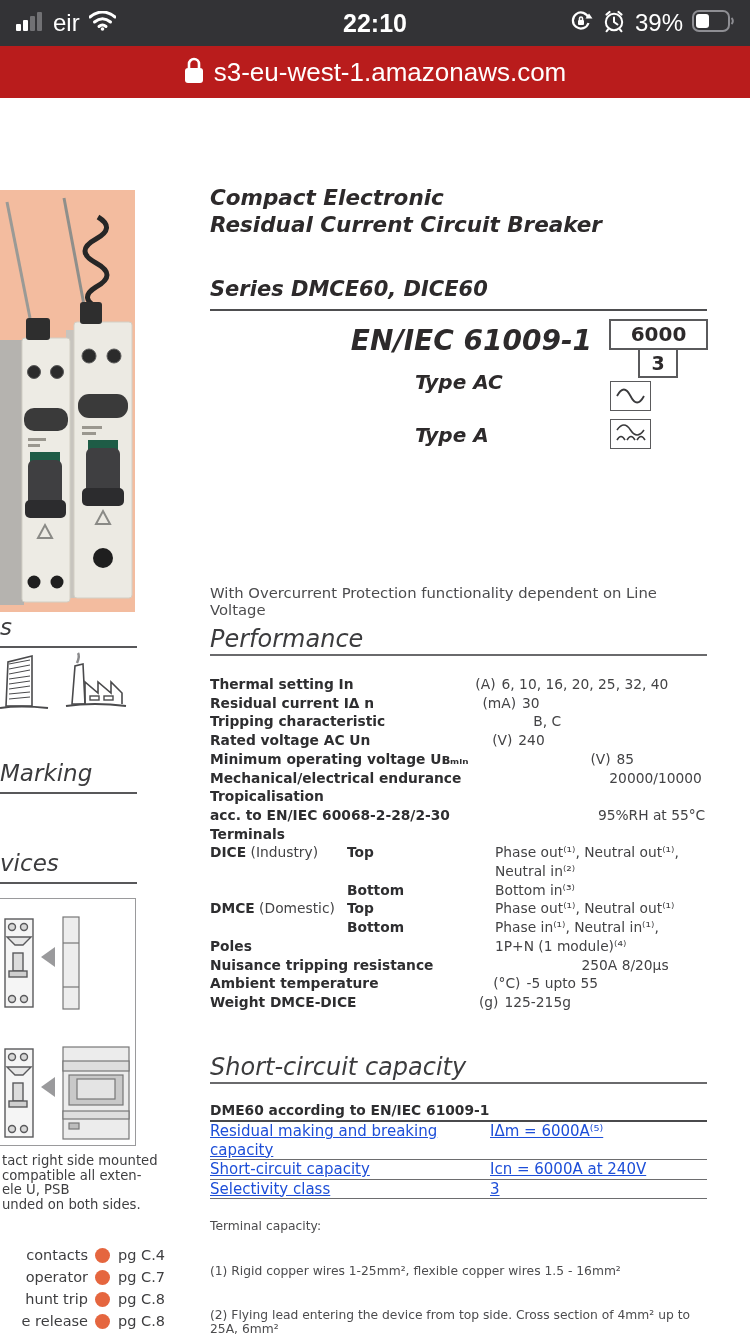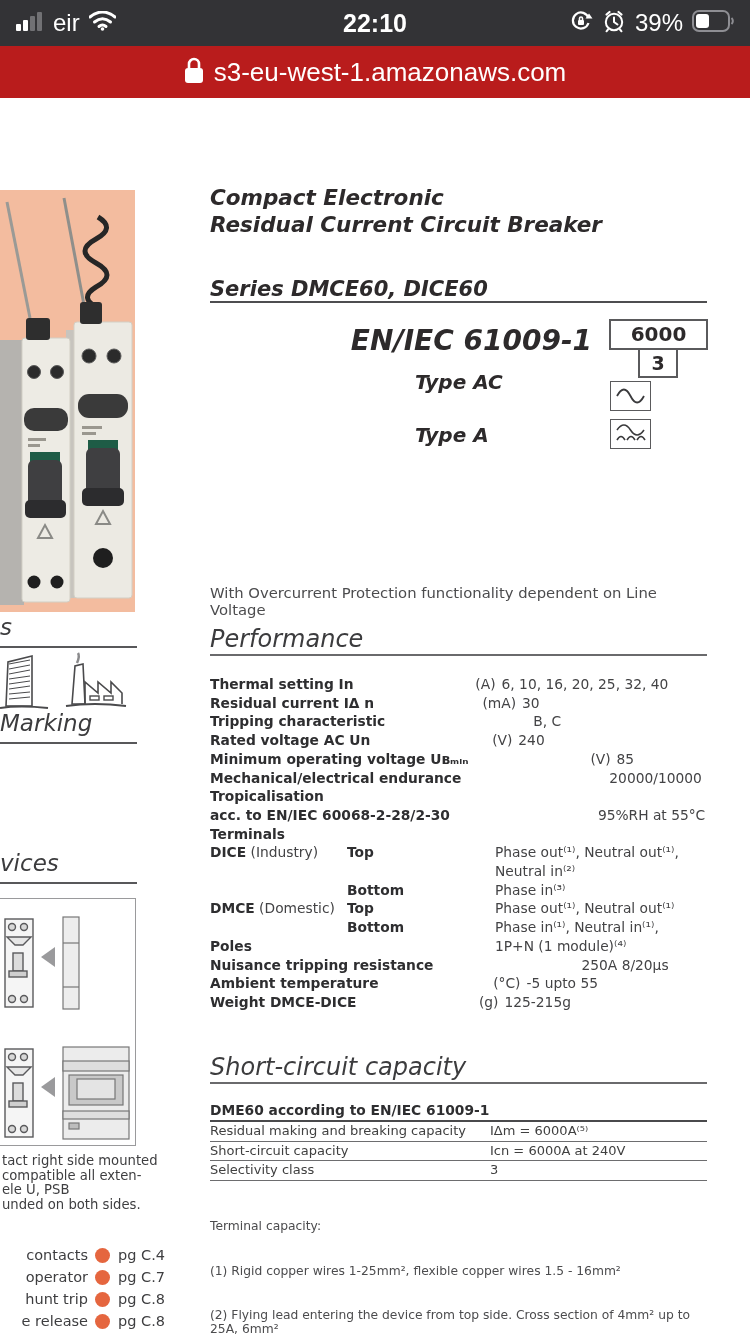--- a/index.html
+++ b/index.html
@@ -18,21 +18,21 @@
           display:flex;align-items:center;justify-content:center;gap:10px;z-index:5;}
   .url-text{color:#fff;font-size:26px;font-family:"Liberation Sans",sans-serif;}
 
   
   .page{position:absolute;left:0;top:98px;width:750px;height:1236px;background:#fff;overflow:hidden;}
   .main{position:absolute;left:210px;top:0;width:497px;height:1236px;}
 
   .doc-title{position:absolute;left:0;top:86px;font-size:21.5px;line-height:27px;font-weight:700;
              font-style:italic;color:#2d2a2b;}
   .series{position:absolute;left:0;top:179px;width:497px;font-size:21px;font-weight:700;font-style:italic;
-          color:#2d2a2b;border-bottom:2px solid #4e4e50;}
+          color:#2d2a2b;padding-bottom:8px;border-bottom:2px solid #4e4e50;}
   .std-label{position:absolute;left:0;top:226px;width:382px;text-align:right;font-size:28px;
              font-weight:700;font-style:italic;color:#2d2a2b;}
   .box6000{position:absolute;left:399px;top:221px;width:95px;height:27px;border:2px solid #5a5a5c;
            text-align:center;line-height:27px;font-size:20px;font-weight:700;color:#2d2a2b;}
   .box3{position:absolute;left:428px;top:250px;width:36px;height:26px;border:2px solid #5a5a5c;
         text-align:center;line-height:26px;font-size:19px;font-weight:700;color:#2d2a2b;}
   .type-ac-label{position:absolute;left:205px;top:272px;font-size:20px;font-weight:700;font-style:italic;color:#2d2a2b;}
   .type-a-label{position:absolute;left:205px;top:325px;font-size:20px;font-weight:700;font-style:italic;color:#2d2a2b;}
   .wavebox{position:absolute;border:1.5px solid #5a5a5c;width:39px;height:28px;display:flex;align-items:center;justify-content:center;}
   .wavebox.ac{left:400px;top:283px;} .wavebox.a{left:400px;top:321px;}
@@ -47,32 +47,32 @@
   .prow{position:relative;display:flex;line-height:18.7px;font-size:13.8px;color:#434345;}
   .c-label{flex:0 0 137px;white-space:nowrap;overflow:visible;}
   .c-label .lbl{font-weight:700;color:#2e2e30;}
   .c-label .nte{font-weight:400;color:#434345;}
   .c-sub{flex:0 0 98px;font-weight:700;color:#2e2e30;white-space:nowrap;}
   .c-unit{flex:0 0 44px;text-align:right;margin-right:6px;white-space:nowrap;}
   .c-value{flex:1;white-space:nowrap;}
 
   .sctable{position:absolute;left:0;top:1003px;width:497px;}
   .sc-header{font-size:13.8px;font-weight:700;color:#2e2e30;line-height:19px;border-bottom:2px solid #4a4a4c;}
-  .scrow{display:flex;font-size:13px;color:#404040;line-height:18.5px;border-bottom:1.5px solid #6d6d6f;}
+  .scrow{display:flex;font-size:15px;color:#1d4ed8;line-height:18.5px;border-bottom:1.5px solid #6d6d6f;text-decoration:underline;}
   .sc-label{flex:0 0 280px;}
   .sc-value{flex:1;}
 
   .footnotes{position:absolute;left:0;top:1092px;font-size:12.3px;line-height:14.7px;color:#4c4c4e;white-space:pre-wrap;}
   .fn-line{white-space:pre-wrap;}
 
   
   .photo{position:absolute;left:0;top:92px;width:135px;height:422px;background:#F3BC9F;}
   .sb-h{position:absolute;left:0;width:137px;font-size:23px;font-style:italic;color:#3c3c3e;
         border-bottom:2px solid #58585a;padding-bottom:6px;white-space:nowrap;}
-  .sb-h.h1{top:516px;} .sb-h.h2{top:612px;} .sb-h.h3{top:752px;}
+  .sb-h.h1{top:516px;} .sb-h.h2{top:662px;} .sb-h.h3{top:752px;}
   .sb-icons{position:absolute;left:0;top:556px;width:140px;height:62px;display:flex;gap:14px;align-items:flex-end;}
   .sb-box{position:absolute;left:-8px;top:800px;width:144px;height:248px;border:1.5px solid #9a9a9c;box-sizing:border-box;}
   .sb-notes{position:absolute;left:2px;top:1056px;font-size:13.2px;line-height:14.6px;color:#3e3e40;white-space:nowrap;}
   .sb-refs{position:absolute;left:0;top:1146px;width:180px;}
   .ref-row{display:flex;align-items:center;height:22px;font-size:14.5px;color:#3e3e40;}
   .ref-label{flex:0 0 88px;text-align:right;white-space:nowrap;}
   .ref-dot{width:15px;height:15px;border-radius:50%;background:#E5663F;margin:0 8px 0 7px;flex:0 0 15px;}
   .ref-page{white-space:nowrap;}
 </style>
 </head>
@@ -387,21 +387,21 @@
         <div class="prow">
             <span class="c-label"><span class="lbl"></span><span class="nte"></span></span>
             <span class="c-sub"></span>
             <span class="c-unit"></span>
             <span class="c-value">Neutral in⁽²⁾</span>
           </div>
         <div class="prow">
             <span class="c-label"><span class="lbl"></span><span class="nte"></span></span>
             <span class="c-sub">Bottom</span>
             <span class="c-unit"></span>
-            <span class="c-value">Phase in⁽³⁾</span>
+            <span class="c-value">Bottom in⁽³⁾</span>
           </div>
         <div class="prow">
             <span class="c-label"><span class="lbl">DMCE</span><span class="nte"> (Domestic)</span></span>
             <span class="c-sub">Top</span>
             <span class="c-unit"></span>
             <span class="c-value">Phase out⁽¹⁾, Neutral out⁽¹⁾</span>
           </div>
         <div class="prow">
             <span class="c-label"><span class="lbl"></span><span class="nte"></span></span>
             <span class="c-sub">Bottom</span>

